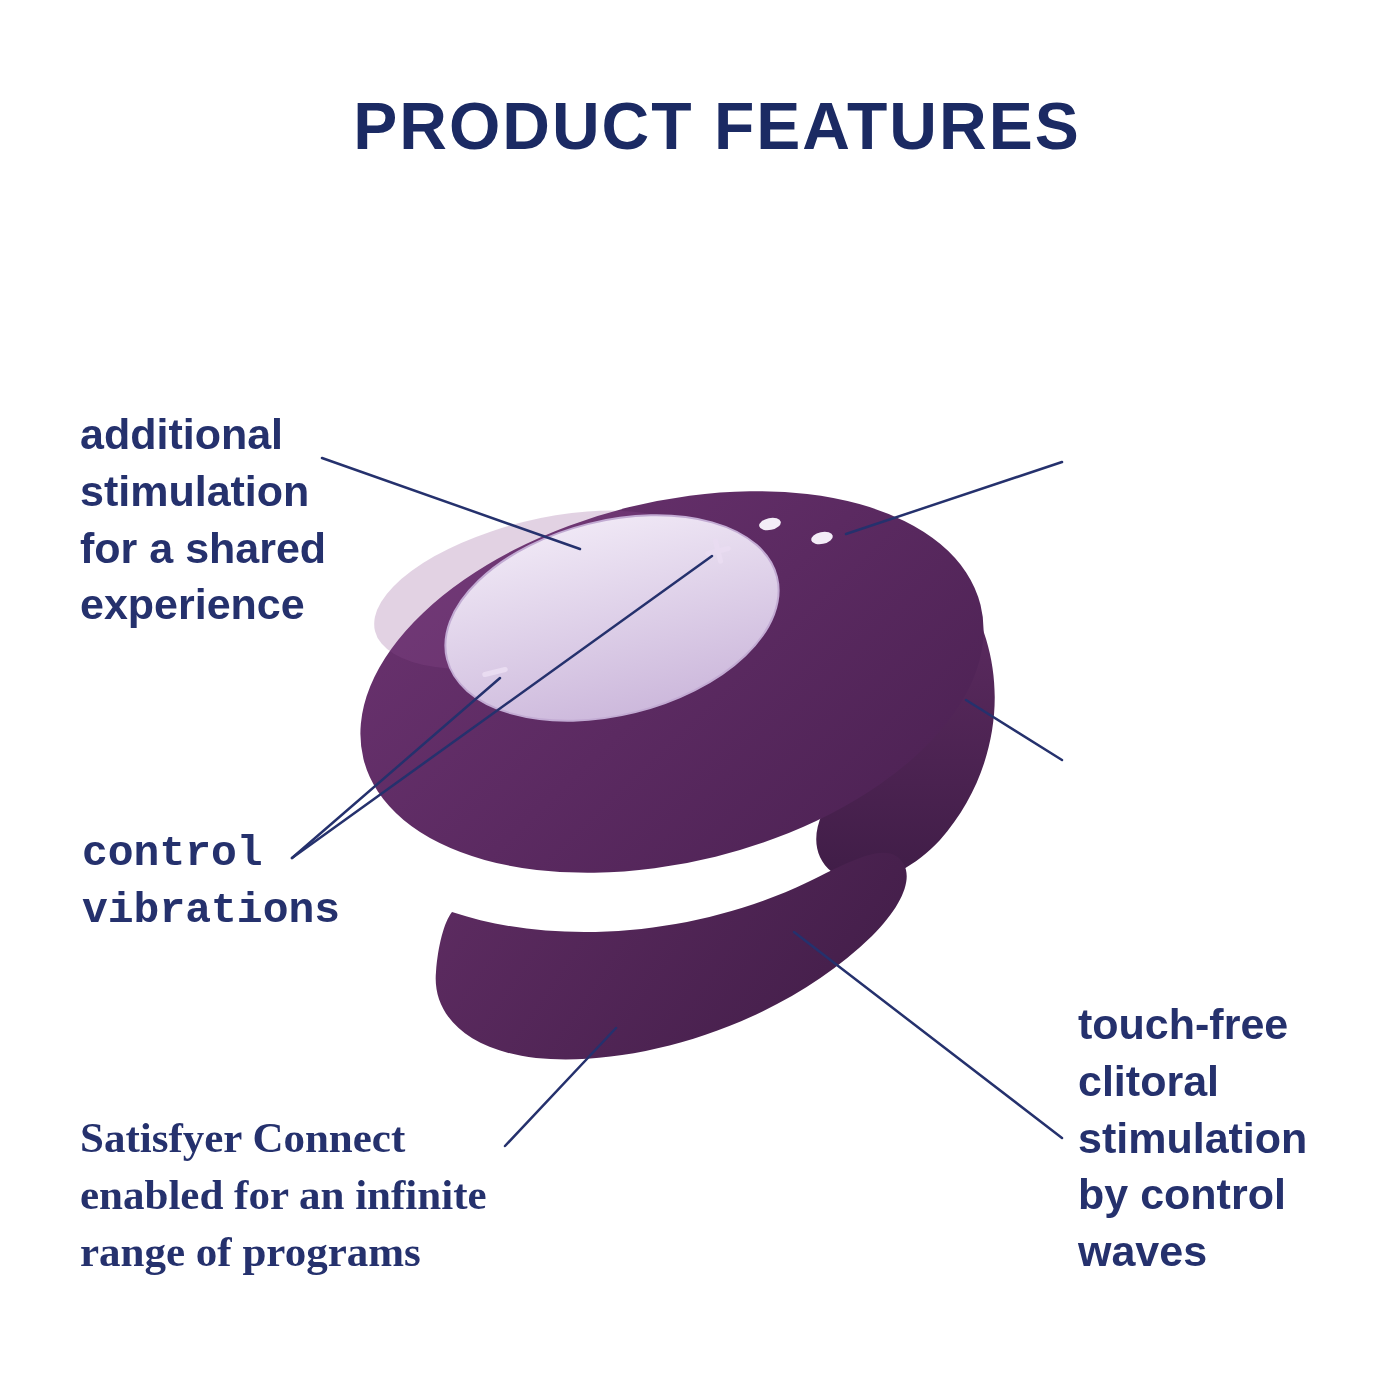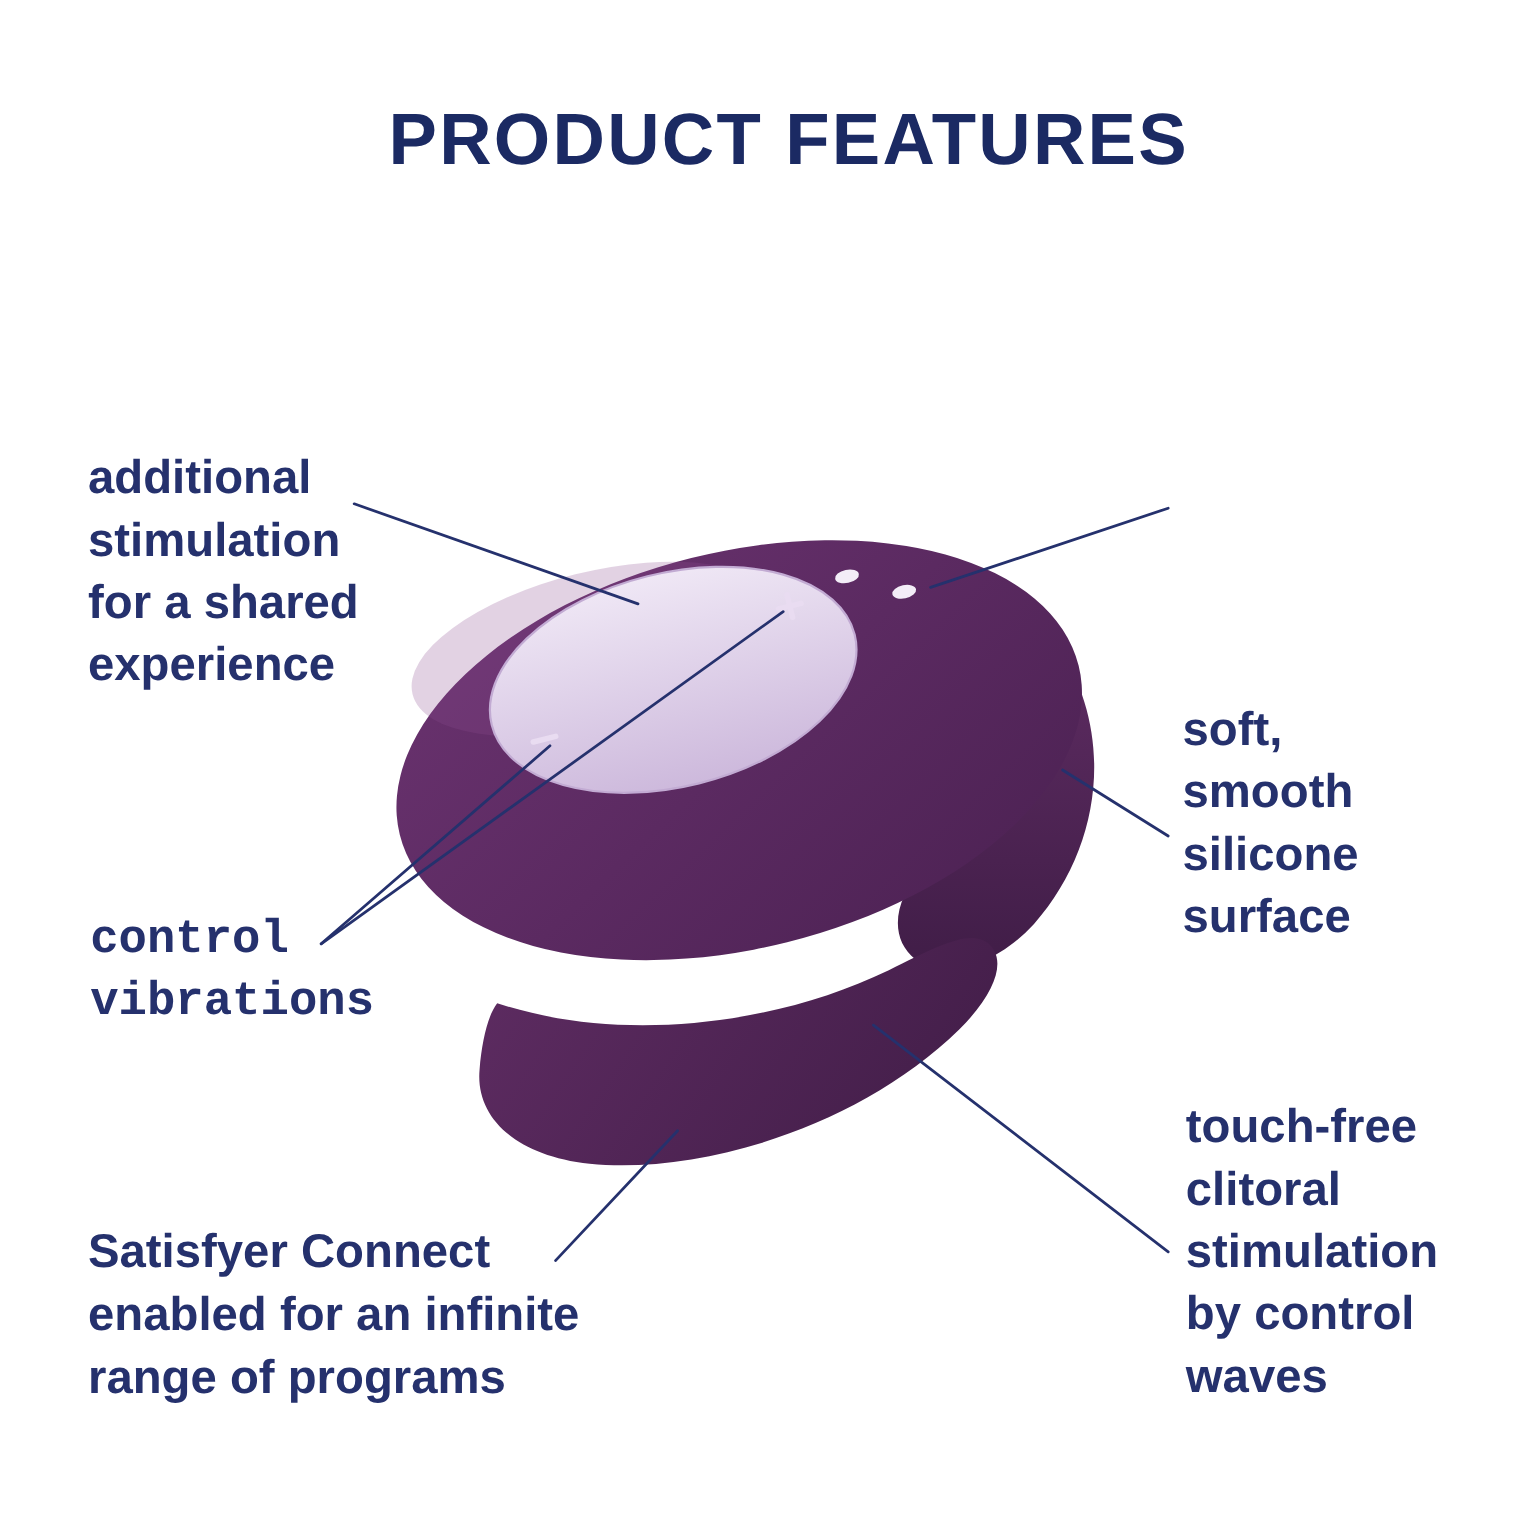--- a/index.html
+++ b/index.html
@@ -113,29 +113,25 @@
     <line class="callout-line" x1="505" y1="1146" x2="616" y2="1028"></line>
     <line class="callout-line" x1="1062" y1="1138" x2="794" y2="932"></line>
   </svg>
 
   <div class="label" style="left:80px; top:362px;margin-top:44px;">additional
 stimulation
 for a shared
 experience</div>
 
 
-  <div class="label" style="left:1075px; top:635px;">soft,
-smooth
-silicone
-surface</div>
 
   <div class="label" style="left:82px; top:826px;font-family:Liberation Mono, monospace;">control
 vibrations</div>
 
-  <div class="label" style="left:80px; top:1110px;">Satisfyer Connect
+  <div class="label" style="left:80px; top:1110px;font-family:Liberation Serif, serif;">Satisfyer Connect
 enabled for an infinite
 range of programs</div>
 
   <div class="label" style="left:1078px; top:996px;">touch-free
 clitoral
 stimulation
 by control
 waves</div>
 
 </div>

